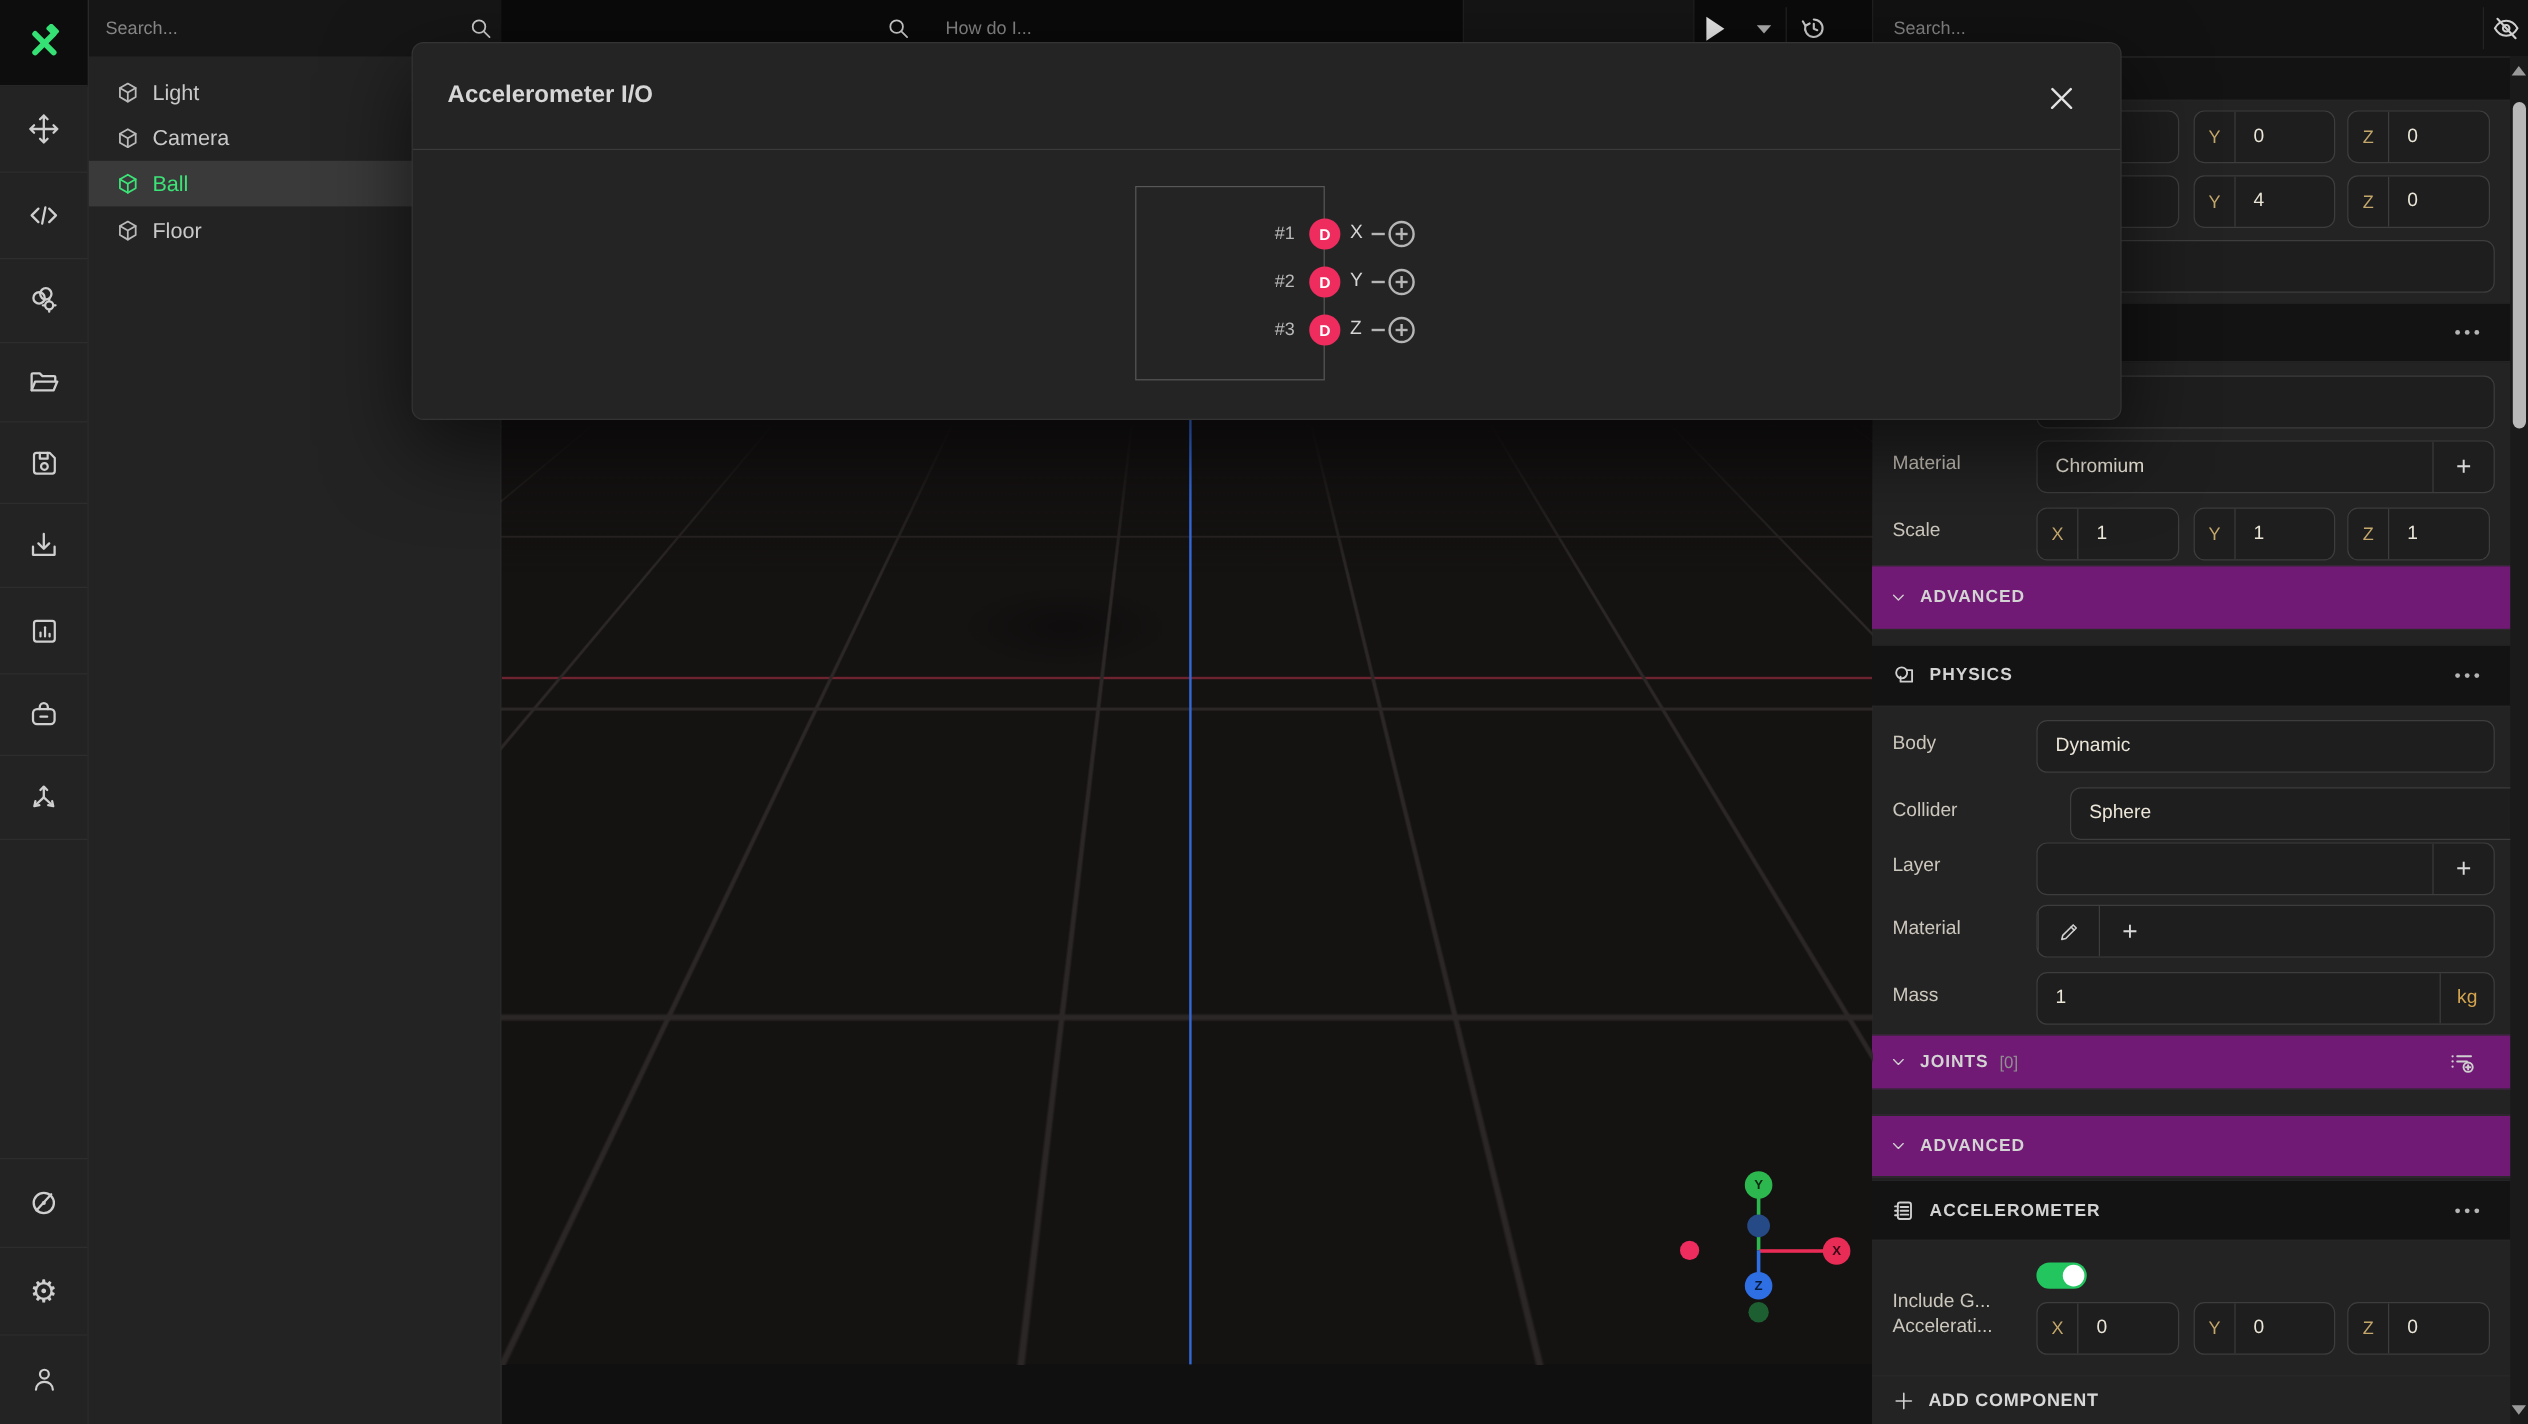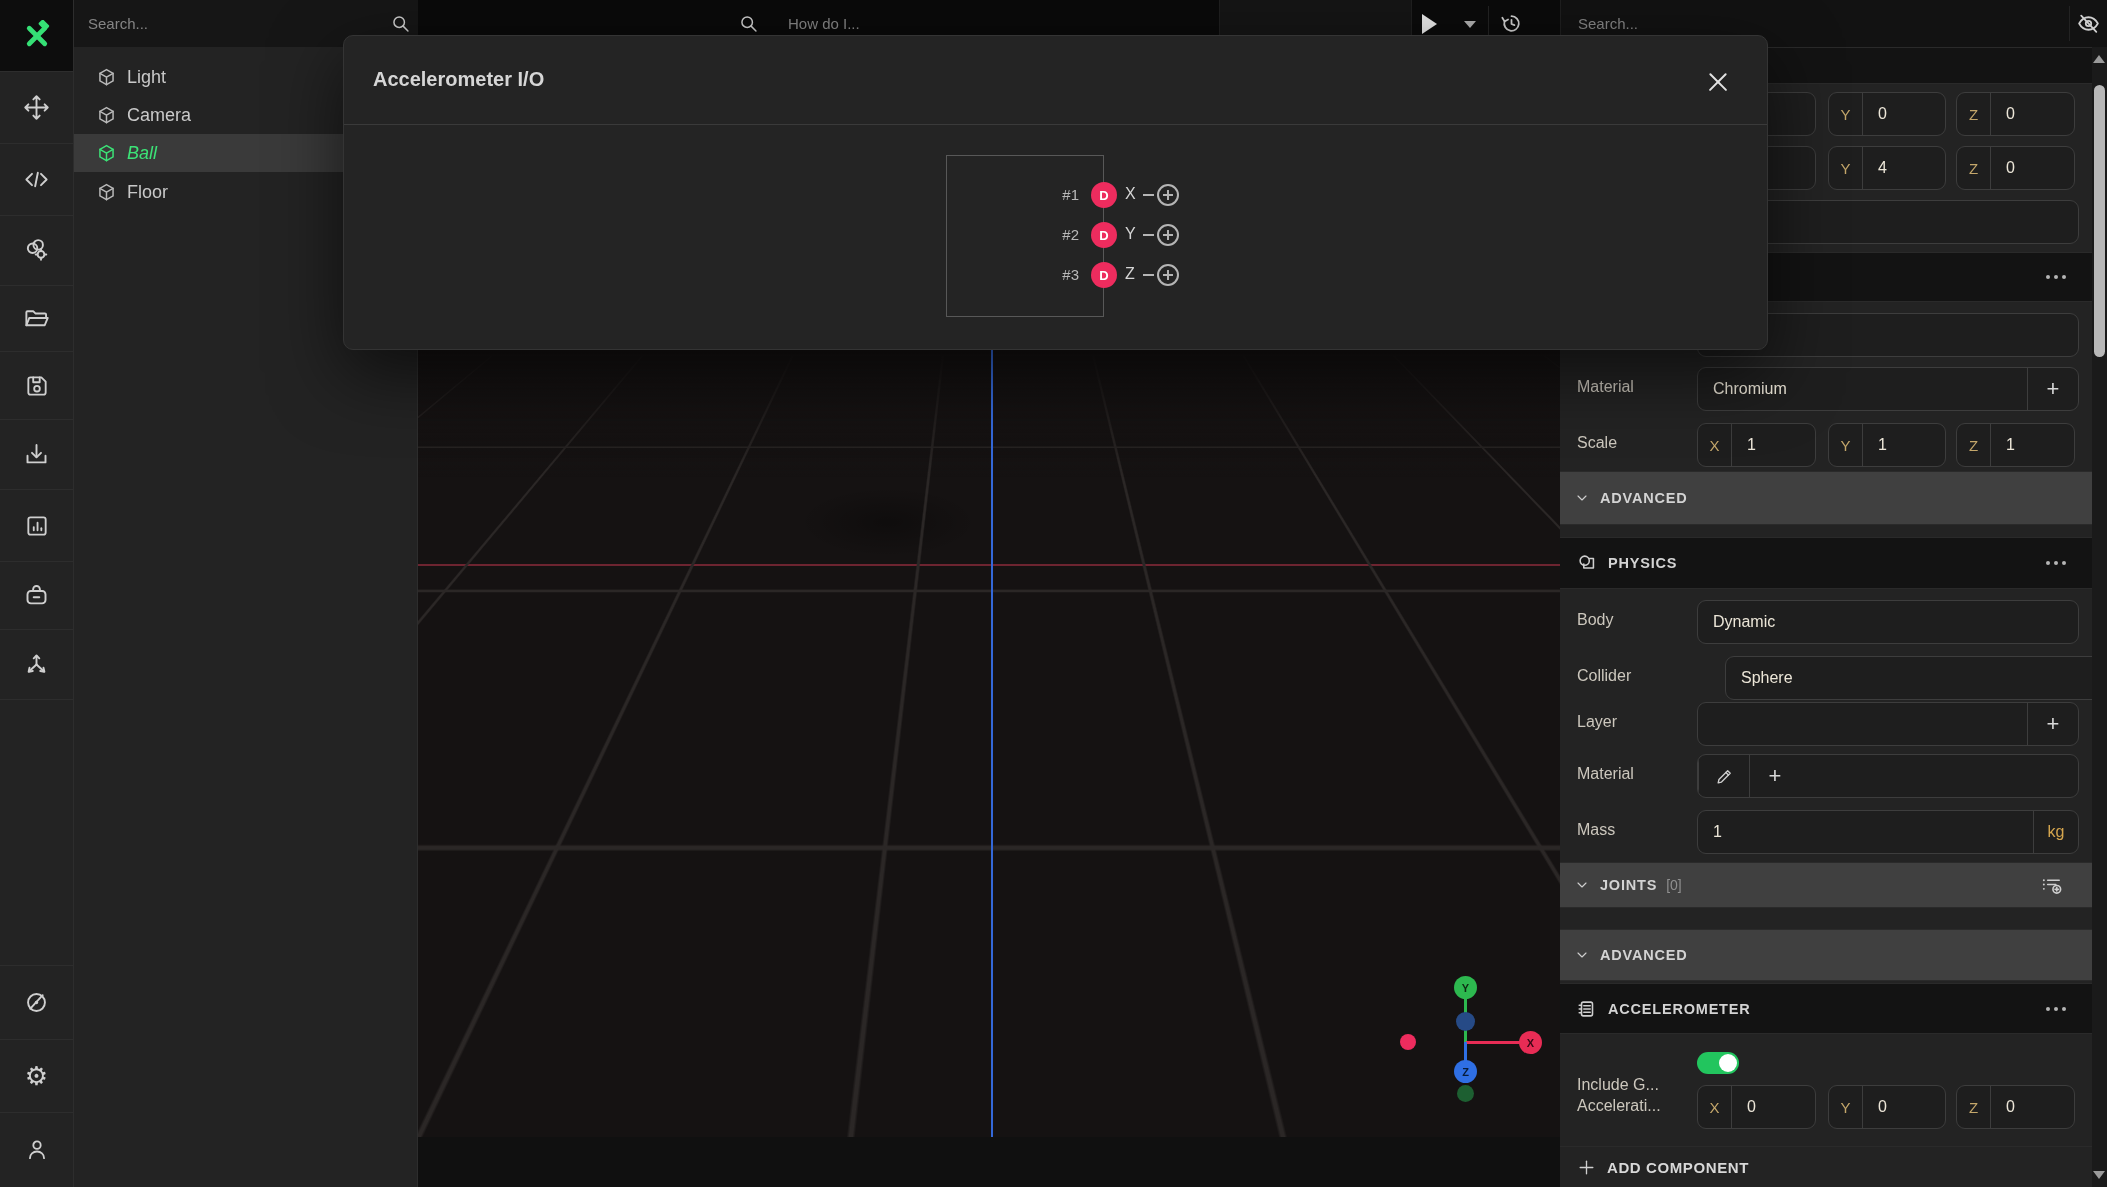--- a/index.html
+++ b/index.html
@@ -53,21 +53,21 @@
   .gz-line{position:absolute;}
   .gz-ball{position:absolute;border-radius:50%;display:flex;align-items:center;justify-content:center;
            font-size:11px;font-weight:bold;}
   .gz-dot{position:absolute;border-radius:50%;}
 
   
   .rpanel{left:1560px;top:47px;width:547px;height:1140px;background:#232323;}
   .band{position:absolute;left:0;width:532px;box-sizing:border-box;display:flex;align-items:center;
         border-top:1px solid #2a2a2a;border-bottom:1px solid #2a2a2a;}
   .band.dark{background:#131313;}
-  .band.collapse{background:#404040;}
+  .band.collapse{background:#701a75;}
   .band .title{font-size:14.5px;font-weight:bold;letter-spacing:.8px;color:#d3d3d3;}
   .rlabel{position:absolute;left:17px;font-size:16px;color:#ccc7bd;white-space:nowrap;}
   .field{position:absolute;background:#1e1e1e;border:1px solid #3d3d3d;border-radius:9px;box-sizing:border-box;
          display:flex;align-items:stretch;overflow:hidden;height:44px;}
   .field .val{flex:1;display:flex;align-items:center;padding-left:15px;font-size:16px;color:#ece6d8;white-space:nowrap;}
   .field .axis{width:33px;display:flex;align-items:center;justify-content:center;font-size:15px;color:#c4a76b;border-right:1px solid #3d3d3d;}
   .field .btn{width:50px;display:flex;align-items:center;justify-content:center;border-left:1px solid #3d3d3d;color:#d8d8d8;}
   .field .unit{width:44px;display:flex;align-items:center;justify-content:center;border-left:1px solid #3d3d3d;color:#d4a54e;font-size:16px;}
   .dots{display:flex;gap:4px;}
   .dots i{width:4px;height:4px;border-radius:50%;background:#b5b5b5;}
@@ -251,21 +251,21 @@
         </svg>
       <span>Light</span>
     </div>
     <div class="hrow" style="top:49px;">
       <svg class="ico" width="21" height="21" viewBox="0 0 24 24">
           <path d="M12 3 l7.5 4.3 v8.6 L12 20.2 4.5 15.9 V7.3 Z"></path>
           <path d="M4.5 7.3 L12 11.6 19.5 7.3 M12 11.6 V20.2"></path>
         </svg>
       <span>Camera</span>
     </div>
-    <div class="hrow sel" style="top:87px;font-style:italic;">
+    <div class="hrow sel" style="top:87px;">
       <svg class="ico" width="21" height="21" viewBox="0 0 24 24">
           <path d="M12 3 l7.5 4.3 v8.6 L12 20.2 4.5 15.9 V7.3 Z"></path>
           <path d="M4.5 7.3 L12 11.6 19.5 7.3 M12 11.6 V20.2"></path>
         </svg>
       <span>Ball</span>
     </div>
     <div class="hrow" style="top:126px;">
       <svg class="ico" width="21" height="21" viewBox="0 0 24 24">
           <path d="M12 3 l7.5 4.3 v8.6 L12 20.2 4.5 15.9 V7.3 Z"></path>
           <path d="M4.5 7.3 L12 11.6 19.5 7.3 M12 11.6 V20.2"></path>

